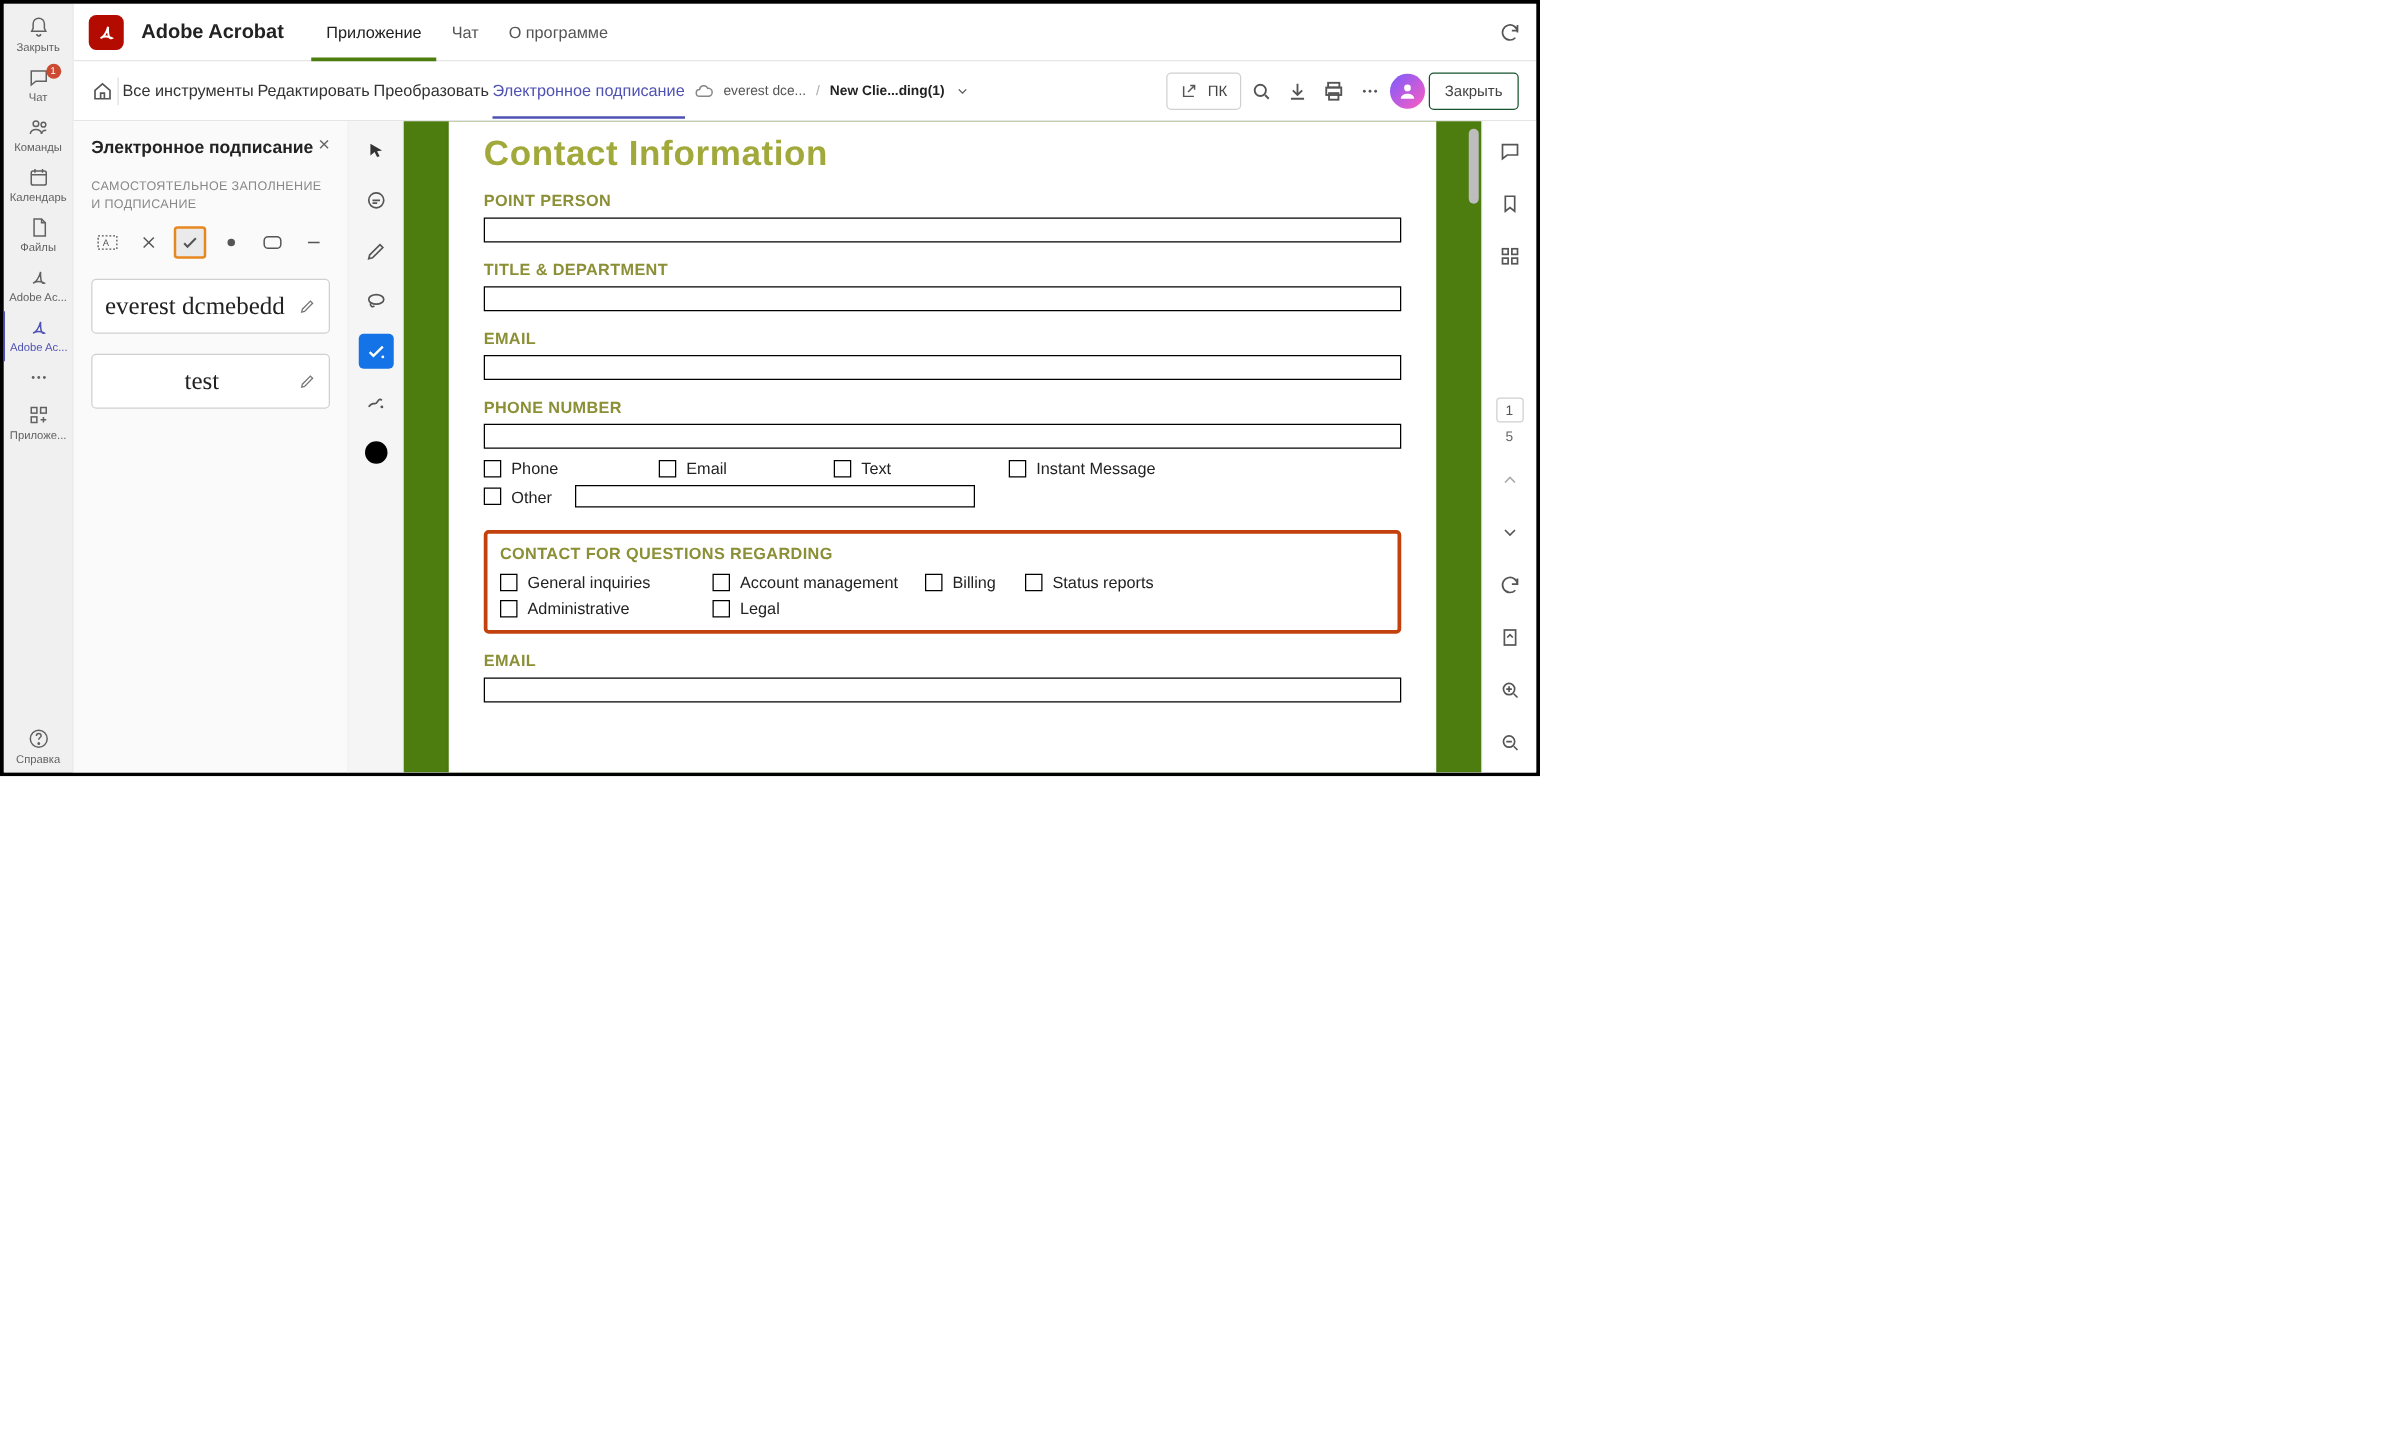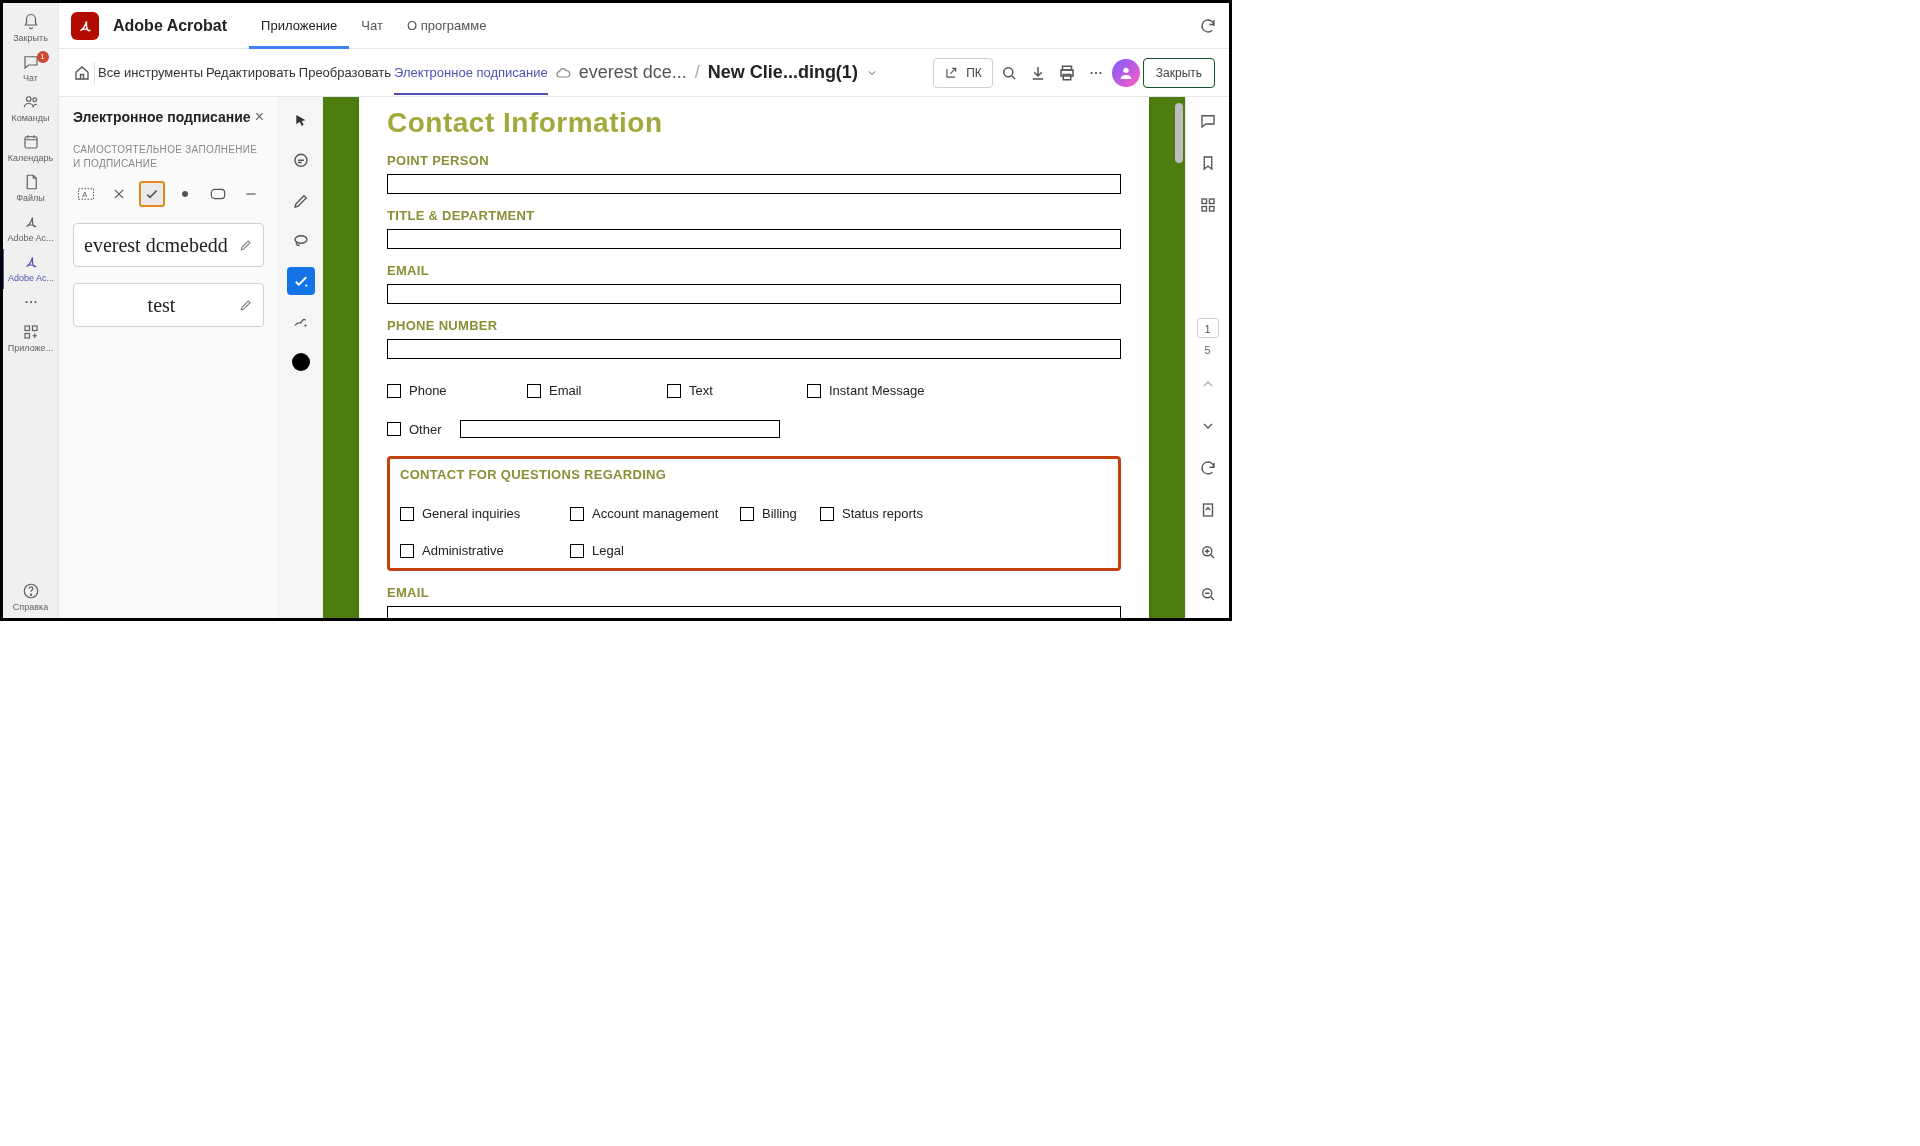--- a/index.html
+++ b/index.html
@@ -15,29 +15,29 @@
   .teams-rail .spacer{flex:1;}
   .teams-rail .badge{position:absolute;right:10px;top:2px;background:#cc4a31;color:#fff;border-radius:8px;font-size:8px;min-width:12px;height:12px;line-height:12px;text-align:center;}
   
   .acro{position:absolute;left:56px;right:0;top:0;bottom:0;display:flex;flex-direction:column;background:#fff;}
   
   .tab-strip{height:46px;border-bottom:1px solid #e5e5e5;display:flex;align-items:center;padding:0 12px;gap:14px;}
   .acro-logo{width:28px;height:28px;border-radius:6px;background:#b30b00;display:flex;align-items:center;justify-content:center;}
   .acro-title{font-weight:600;font-size:16px;color:#222;}
   .tab-strip .tabs{display:flex;margin-left:8px;}
   .tab-strip .tab{padding:0 12px;height:46px;line-height:46px;font-size:13px;color:#555;cursor:pointer;border-bottom:3px solid transparent;}
-  .tab-strip .tab.active{color:#222;border-bottom:3px solid #3b82f6;font-weight:500;}
+  .tab-strip .tab.active{color:#222;border-bottom:3px solid #4d7c0f;font-weight:500;}
   .tab-strip .refresh{margin-left:auto;cursor:pointer;color:#555;}
   
   .toolbar{height:48px;border-bottom:1px solid #e5e5e5;display:flex;align-items:center;padding:0 14px;gap:3px;font-size:13px;color:#333;}
   .toolbar .home{cursor:pointer;color:#555;}
   .toolbar .sep{width:1px;height:22px;background:#e0e0e0;}
   .toolbar .link{cursor:pointer;color:#333;}
   .toolbar .link.active{color:#4f52b2;border-bottom:2px solid #4f52b2;padding-bottom:13px;margin-bottom:-15px;}
-  .toolbar .crumb{display:flex;align-items:center;gap:8px;color:#555;font-size:18px;}
+  .toolbar .crumb{display:flex;align-items:center;gap:8px;color:#555;font-size:11px;}
   .toolbar .crumb .cur{font-weight:600;color:#222;}
   .toolbar .spacer{flex:1;}
   .toolbar .btn-outline{border:1px solid #d0d0d0;border-radius:4px;height:30px;padding:0 10px;display:flex;align-items:center;gap:8px;cursor:pointer;font-size:12px;color:#444;}
   .toolbar .icon-btn{cursor:pointer;color:#555;padding:4px;}
   .toolbar .avatar{width:28px;height:28px;border-radius:50%;background:linear-gradient(135deg,#7a5cff,#ff5cc0);display:flex;align-items:center;justify-content:center;color:#fff;font-size:13px;}
   .toolbar .close{border:1px solid #14532d;border-radius:4px;height:30px;padding:0 12px;display:flex;align-items:center;font-size:12px;cursor:pointer;color:#444;}
   
   .body{flex:1;display:flex;min-height:0;}
   
   .esign{width:220px;background:#fafafa;border-right:1px solid #eee;padding:12px 14px;}
@@ -57,21 +57,21 @@
   .vstrip .vb.active{background:#1473e6;color:#fff;}
   .vstrip .dot{width:18px;height:18px;border-radius:50%;background:#000;margin-top:6px;}
   
   .doc-wrap{flex:1;background:#4d7c0f;overflow:hidden;position:relative;}
   .scrollbar{position:absolute;right:2px;top:6px;width:8px;height:60px;background:#bdbdbd;border-radius:4px;}
   .page{margin:0 auto;width:790px;background:#fff;min-height:600px;padding:10px 28px 40px 28px;box-shadow:0 0 4px rgba(0,0,0,.1);}
   .page h1{margin:0 0 6px 0;font-size:28px;font-weight:800;color:#a2a93b;letter-spacing:.5px;}
   .fld-label{font-size:13px;font-weight:600;color:#8b8f36;margin-top:14px;letter-spacing:.3px;}
   .fld-input{border:1.5px solid #000;height:20px;width:100%;margin-top:6px;}
   .chk-row{display:flex;flex-wrap:wrap;gap:0;margin-top:8px;}
-  .chk{display:flex;align-items:center;gap:8px;font-size:13px;color:#222;min-width:140px;margin-bottom:6px;margin-top:16px;}
+  .chk{display:flex;align-items:center;gap:8px;font-size:13px;color:#222;min-width:140px;margin-bottom:6px;}
   .chk .box{width:14px;height:14px;border:1.5px solid #000;flex:none;}
   .chk.wide{min-width:200px;}
   .other-input{border:1.5px solid #000;height:18px;width:320px;margin-left:10px;}
   .qbox{border:3px solid #c2410c;border-radius:4px;padding:8px 10px 4px 10px;margin-top:12px;}
   .qbox .fld-label{margin-top:0;}
   .qbox .chk-row .chk{min-width:170px;}
   
   .rrail{width:44px;background:#fff;border-left:1px solid #eee;display:flex;flex-direction:column;align-items:center;padding:10px 0;gap:14px;color:#555;}
   .rrail .rb{cursor:pointer;width:28px;height:28px;display:flex;align-items:center;justify-content:center;border-radius:4px;}
   .rrail .gap{flex:1;}

